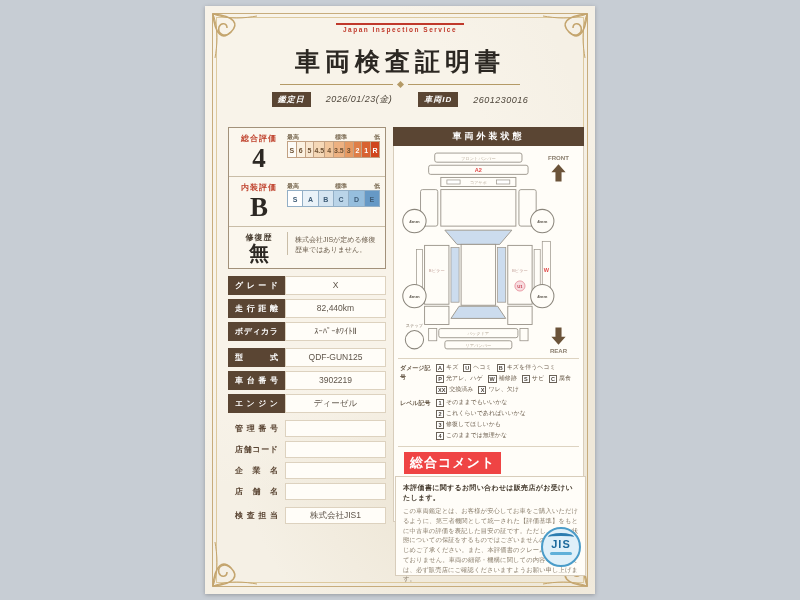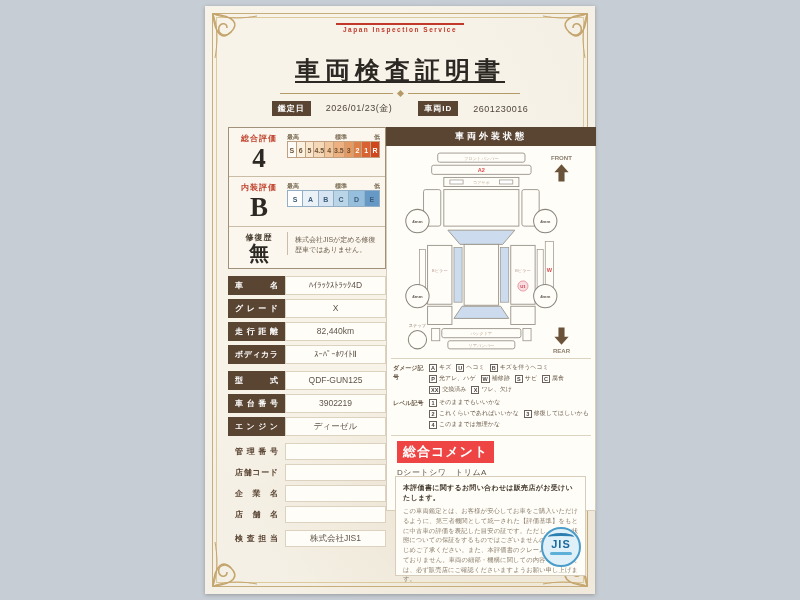--- a/index.html
+++ b/index.html
@@ -18,25 +18,25 @@
   .corner.tl { left:4px; top:4px; }
   .corner.tr { right:4px; top:4px; transform:scaleX(-1); }
   .corner.bl { left:4px; bottom:4px; transform:scaleY(-1); }
   .corner.br { right:4px; bottom:4px; transform:scale(-1,-1); }
 
   
   .hdr { position:absolute; left:0; top:16px; width:100%; text-align:center; }
   .brand { font-family:"Liberation Serif", serif; font-weight:bold; font-size:20px; letter-spacing:2px; color:#35302a; }
   .brand-rule { width:128px; height:2px; background:#c0392b; margin:1px auto 1px; }
   .brand-sub { font-size:6.5px; font-weight:bold; color:#c0392b; letter-spacing:1.5px; }
-  .title { font-family:"Liberation Serif", serif; font-weight:bold; font-size:25px; letter-spacing:5px; color:#2c2823; margin-top:21px;text-decoration:underline; }
+  .title { font-family:"Liberation Serif", serif; font-weight:bold; font-size:25px; letter-spacing:5px; color:#2c2823; margin-top:12px; }
   .sep { display:flex; align-items:center; justify-content:center; width:240px; margin:4px auto 5px; }
   .sep .line { flex:1; height:1px; background:#b49a66; }
   .sep .dia { width:5px; height:5px; background:#b49a66; transform:rotate(45deg); margin:0 5px; }
-  .badges { display:flex; justify-content:center; gap:26px; margin-top:3px; }
+  .badges { display:flex; justify-content:center; gap:26px; margin-top:3px;font-style:italic; }
   .badge-pair { display:flex; align-items:center; }
   .badge { background:#5a4533; color:#fff; font-size:8px; font-weight:bold; letter-spacing:1px; padding:2px 6px; }
   .badge-val { font-size:9px; color:#4e463b; padding-left:15px; letter-spacing:.5px; }
 
   
   .left-col { position:absolute; left:23px; top:121px; width:158px; }
   .rating-box { border:1px solid #a2917a; background:#fbf7ee; }
   .r-row { display:flex; padding:5px 5px 4px 5px; }
   .r-row + .r-row { border-top:1px solid #c9bda7; }
   .r-left { width:50px; text-align:center; }
@@ -70,21 +70,21 @@
              line-height:19px; padding:0 7px; text-align:justify; text-align-last:justify; }
   .d-val { flex:1; background:#fffdf8; border:1px solid #ddd2bf; font-size:8.5px; color:#5f554a;
            text-align:center; line-height:17px; }
   .d-row.plain .d-label { background:transparent; color:#5a4533; }
   .d-row.plain .d-val { background:#fffdf8; border:1px solid #ddd2bf; }
   .d-row.plain { height:17px; }
   .d-row.plain .d-label { line-height:17px; }
   .d-row.plain .d-val { line-height:15px; }
 
   
-  .right-col { position:absolute; left:181px; top:121px; width:210px; }
+  .right-col { position:absolute; left:188px; top:121px; width:191px; }
   .panel-hdr { background:#5a4533; color:#fff; font-size:9px; font-weight:bold; letter-spacing:3px;
                text-align:center; padding:3px 0; }
   .car-box { background:#fffdf8; border:1px solid #d8cdbb; border-top:none; padding:2px 4px 0; }
   .legend { border-top:1px solid #ddd3c1; padding:4px 2px 4px; }
   .leg-row { display:flex; margin-bottom:2px; }
   .leg-title { width:36px; flex:none; font-size:6px; font-weight:bold; color:#6b5d4c; padding-top:1px; }
   .leg-items { flex:1; display:flex; flex-wrap:wrap; column-gap:5px; row-gap:2px; }
   .leg-item { display:flex; align-items:center; }
   .sym { min-width:8px; height:8px; border:1px solid #6a6258; background:#fff; font-size:5.5px; font-weight:bold;
          color:#4a4238; text-align:center; line-height:7px; padding:0 1px; margin-right:2px; }
@@ -221,24 +221,20 @@
           <div class="r-value small">無</div>
         </div>
         <div class="r-right">
           <div class="repair-note">株式会社JISが定める修復歴車ではありません。</div>
         </div>
       </div>
     </div>
 
     <div class="details">
       <div class="d-row">
-        <div class="d-label">車名</div>
-        <div class="d-val">ﾊｲﾗｯｸｽﾄﾗｯｸ4D</div>
-      </div>
-      <div class="d-row">
         <div class="d-label">グレード</div>
         <div class="d-val">X</div>
       </div>
       <div class="d-row">
         <div class="d-label">走行距離</div>
         <div class="d-val">82,440km</div>
       </div>
       <div class="d-row">
         <div class="d-label">ボディカラー</div>
         <div class="d-val">ｽｰﾊﾟｰﾎﾜｲﾄⅡ</div>

